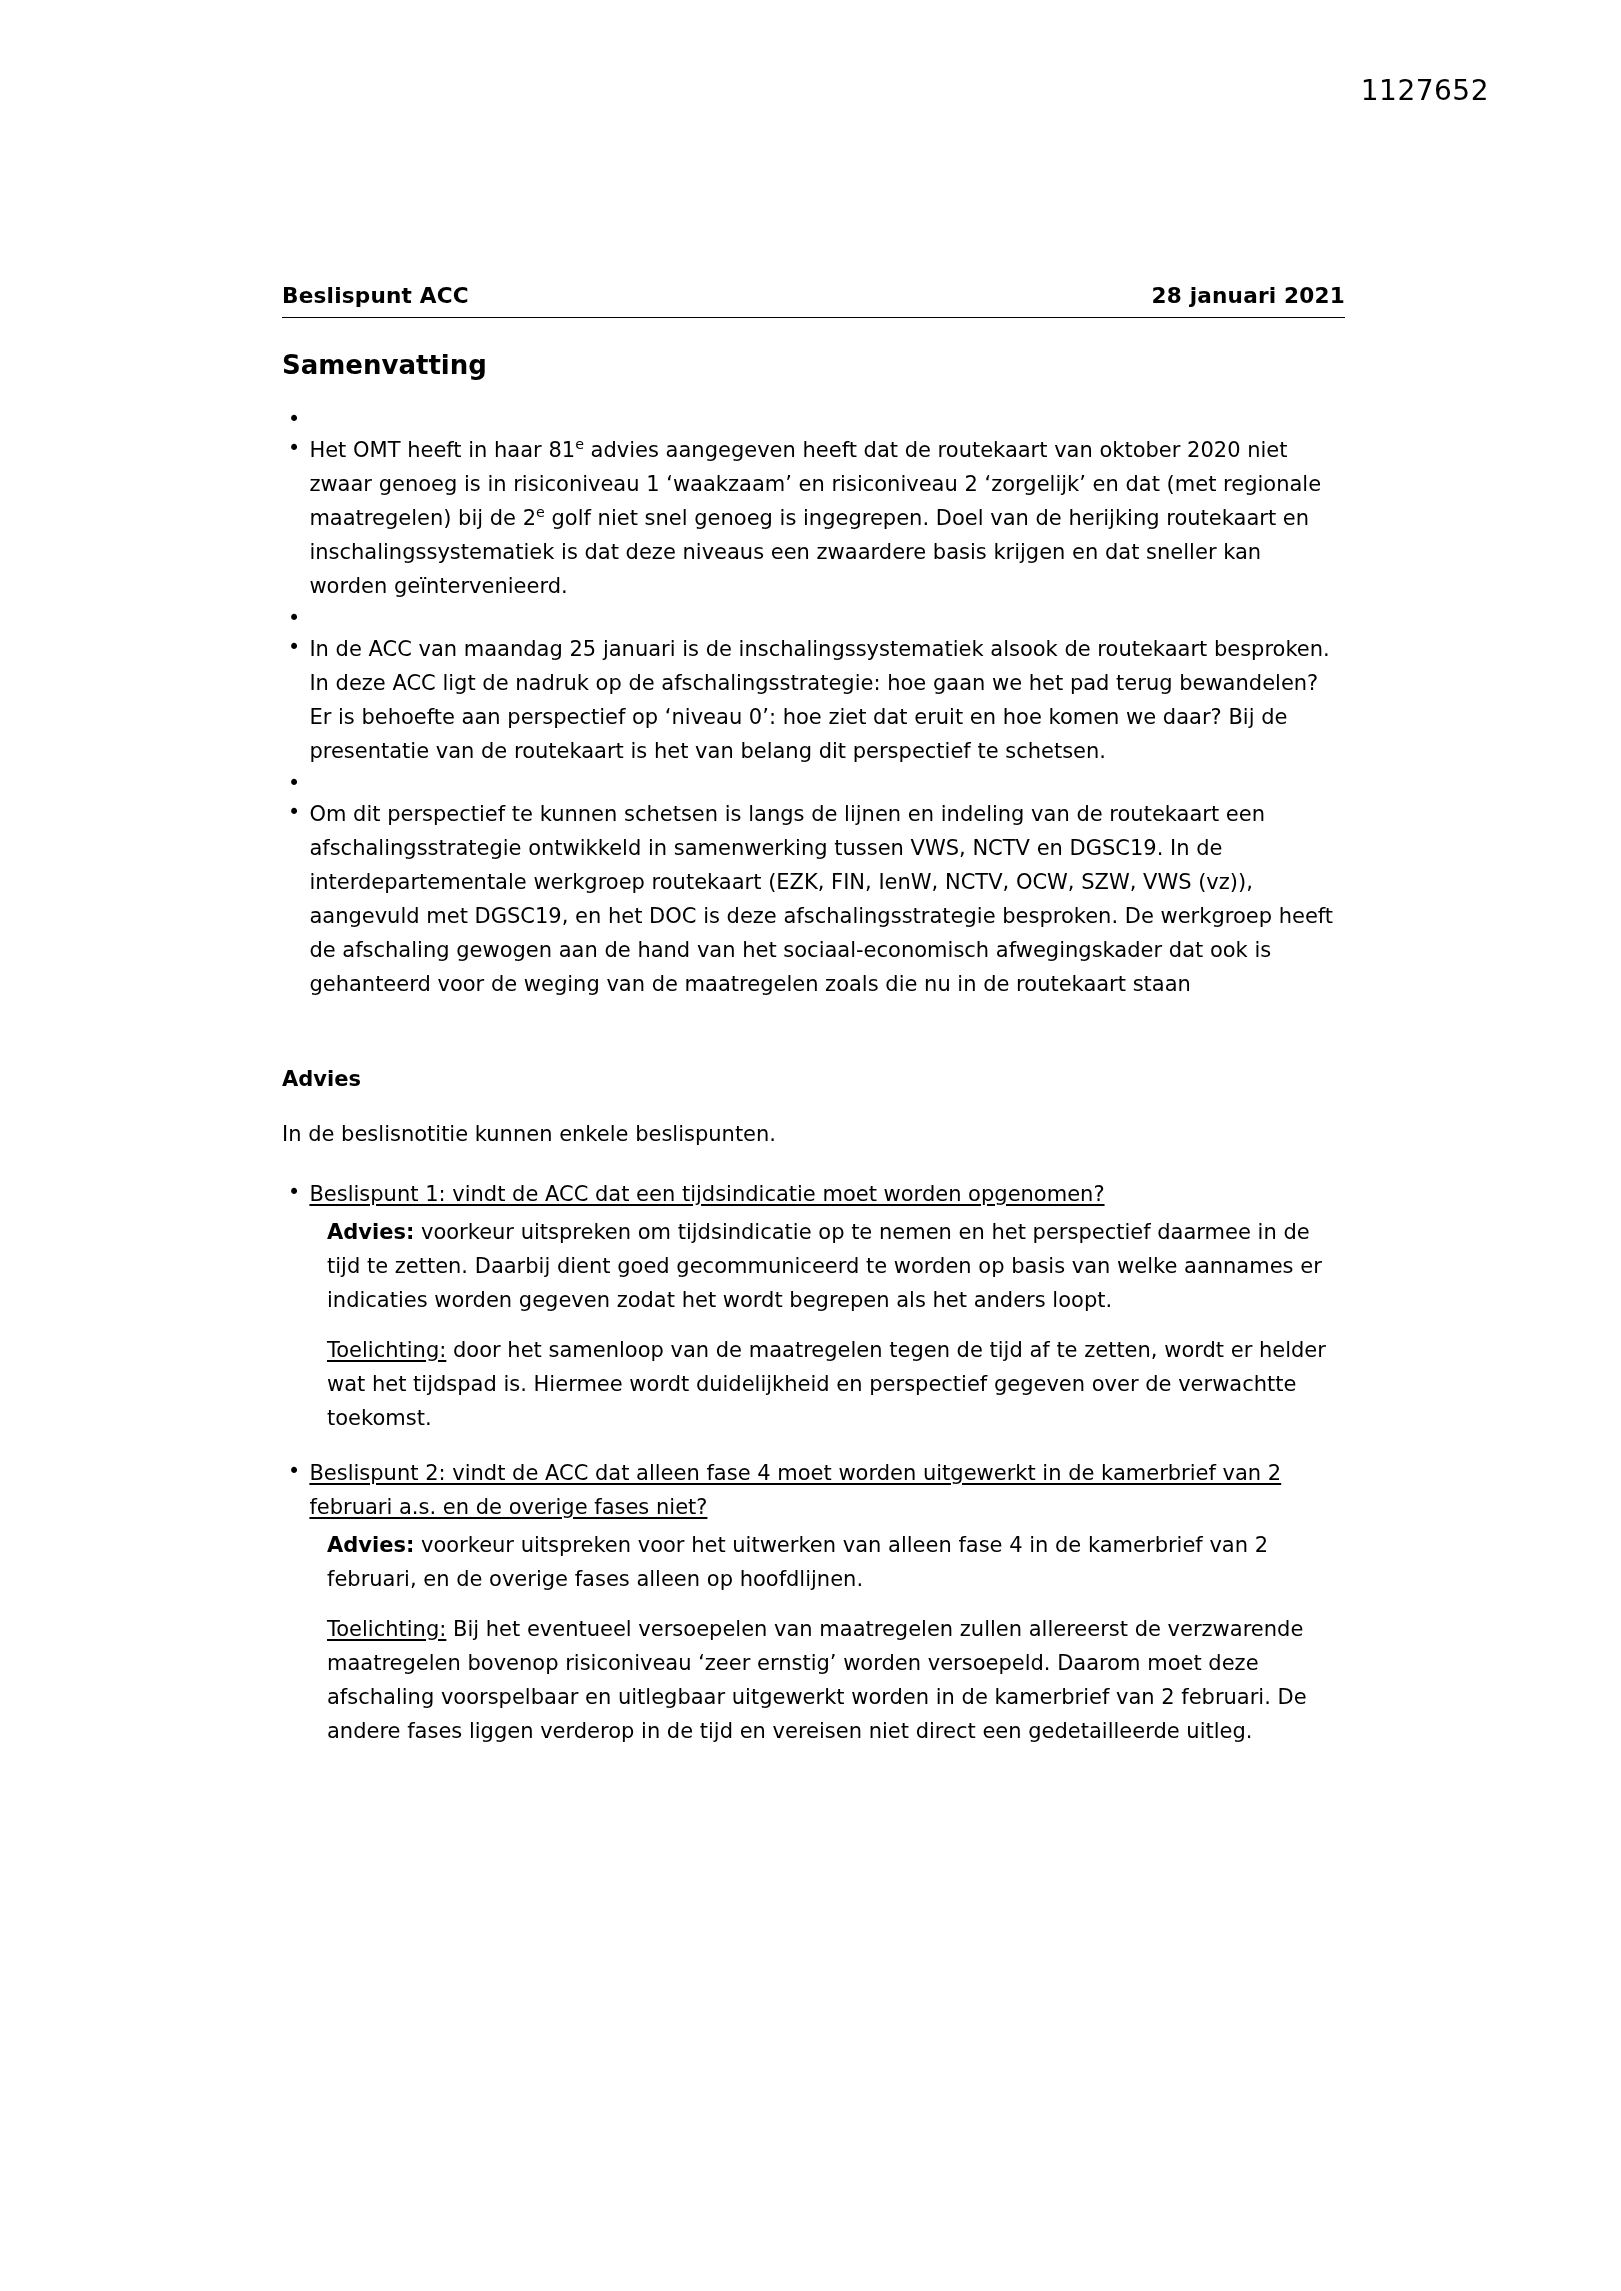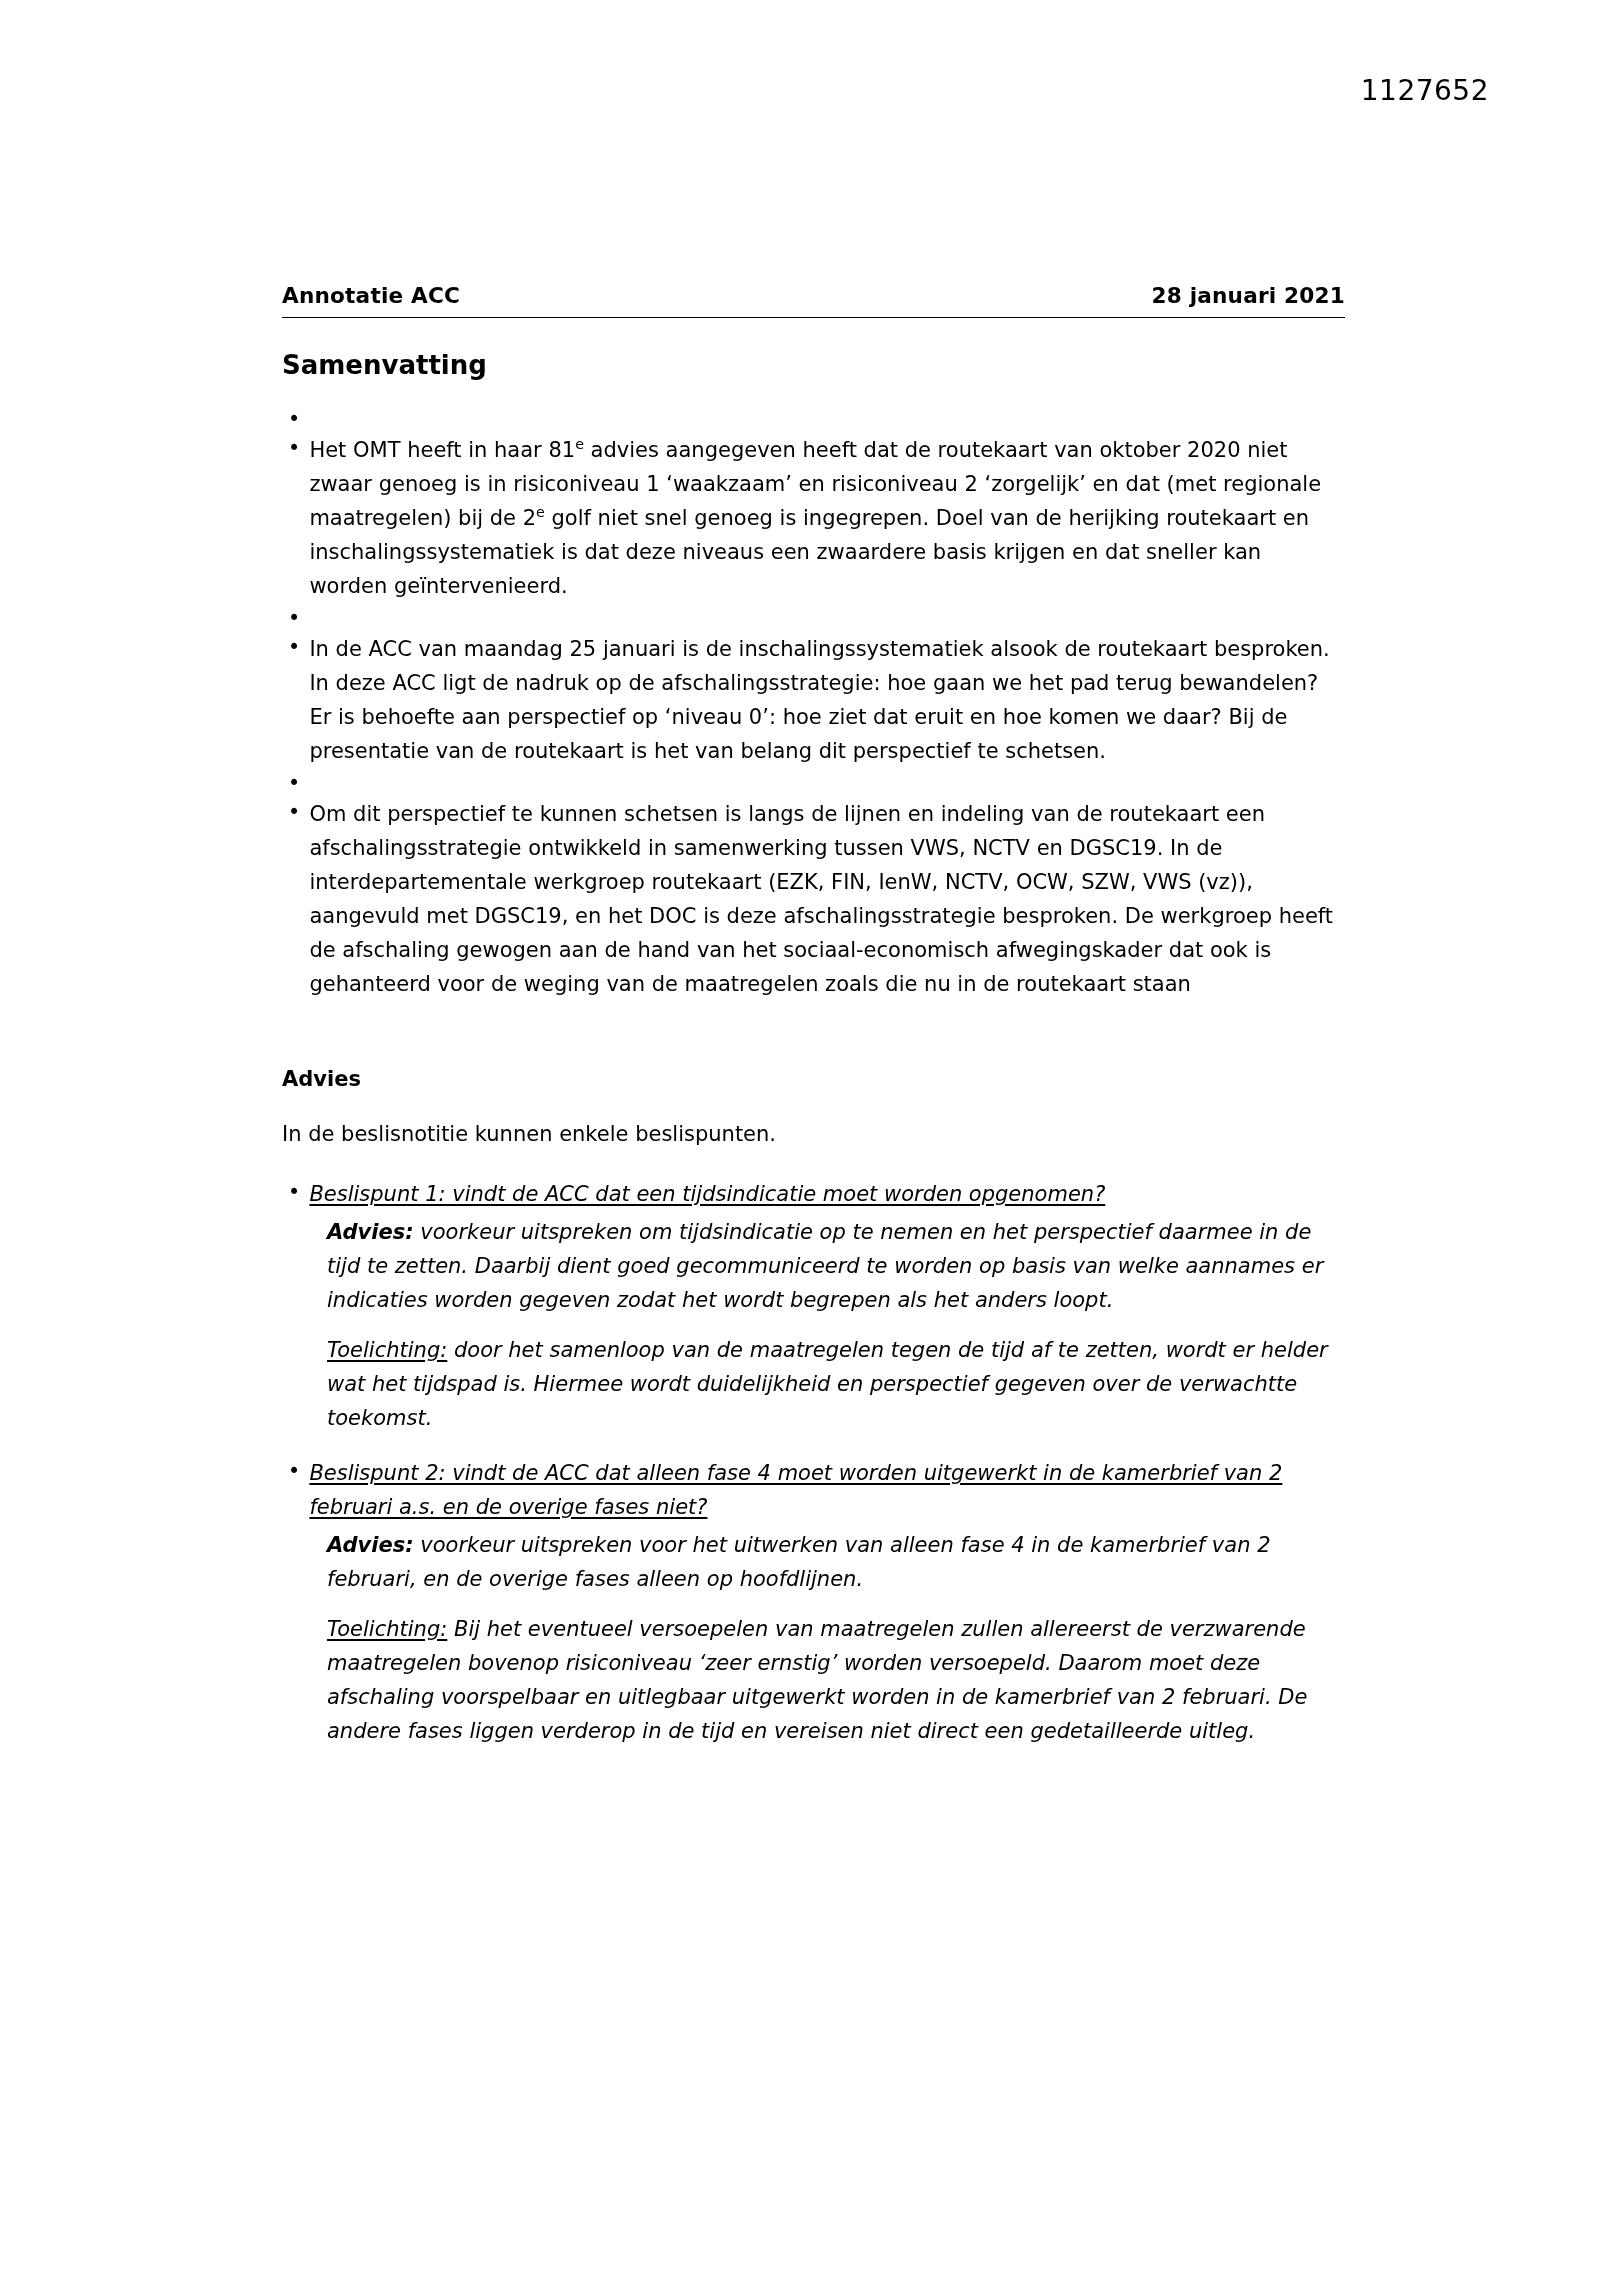--- a/index.html
+++ b/index.html
@@ -87,21 +87,20 @@
   }
   ul.decisions {
     list-style: none;
     margin: 25.5px 0 0 0;
     padding: 0;
   }
   ul.decisions > li {
     position: relative;
     padding-left: 27.4px;
     margin-bottom: 21.6px;
-    font-style: italic;
   }
   ul.decisions > li::before {
     content: "•";
     position: absolute;
     left: 5.9px;
     top: -1px;
     font-size: 20.6px;
   }
   .decision-title {
     text-decoration: underline;
@@ -128,21 +127,21 @@
 </head>
 <body>
 
 <div class="page">
 
   <div class="doc-number">1127652</div>
 
   <div class="content">
 
     <div class="title-row">
-      <span>Annotatie ACC</span>
+      <span>Beslispunt ACC</span>
       <span>28 januari 2021</span>
     </div>
 
     <div class="section-head">Samenvatting</div>
 
     <ul class="bullets">
       <li class="empty"></li>
       <li>
         Het OMT heeft in haar 81<sup>e</sup> advies aangegeven heeft dat de routekaart van oktober 2020 niet zwaar genoeg is in risiconiveau 1 ‘waakzaam’ en risiconiveau 2 ‘zorgelijk’ en dat (met regionale maatregelen) bij de 2<sup>e</sup> golf niet snel genoeg is ingegrepen. Doel van de herijking routekaart en inschalingssystematiek is dat deze niveaus een zwaardere basis krijgen en dat sneller kan worden geïntervenieerd.
       </li>

